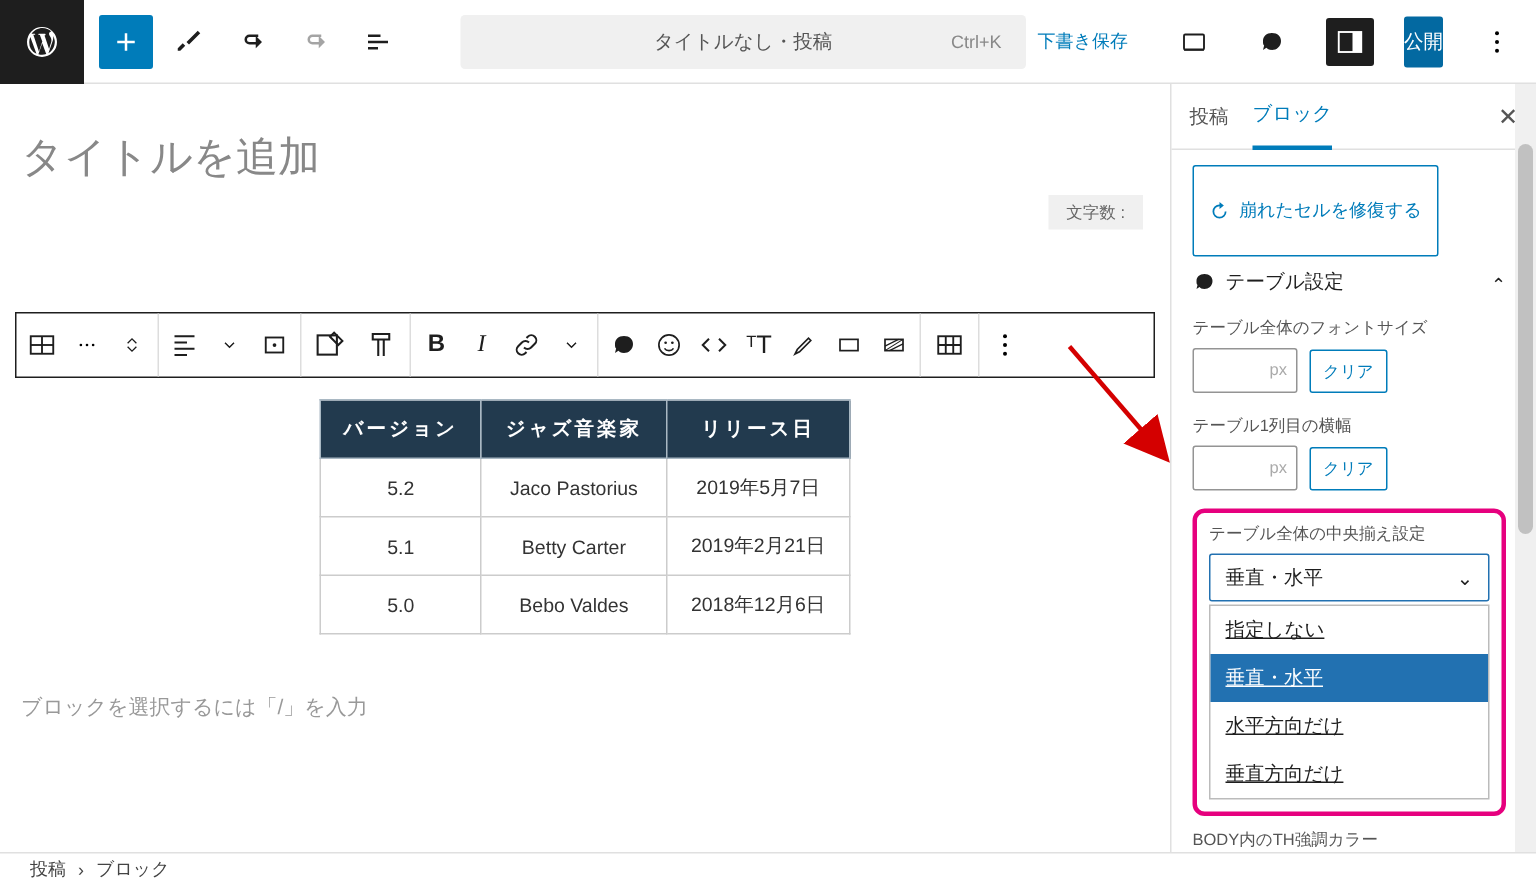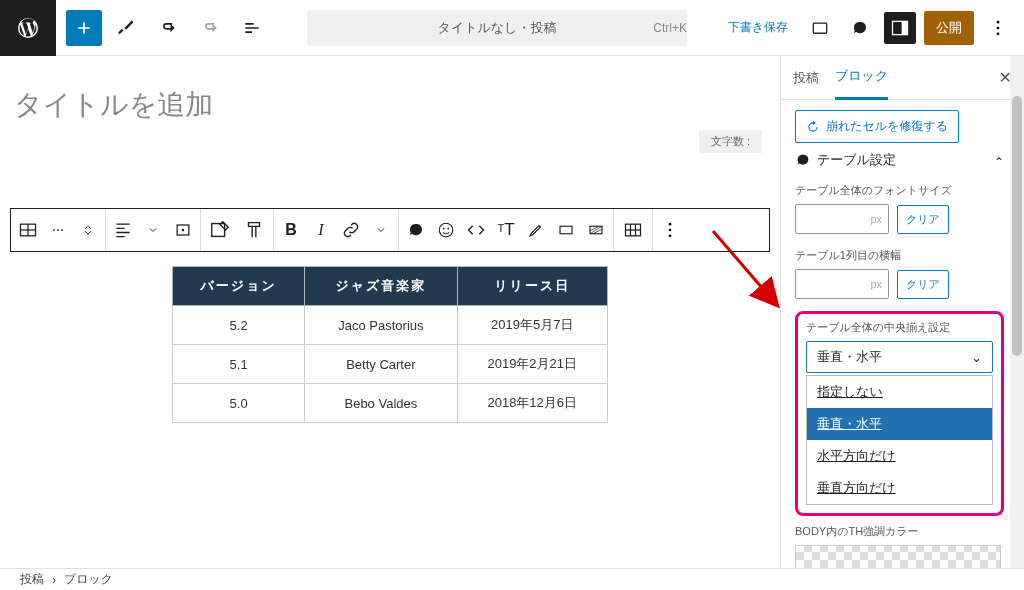--- a/index.html
+++ b/index.html
@@ -3,53 +3,53 @@
 <meta charset="utf-8">
 <style>
 * { box-sizing: border-box; margin: 0; padding: 0; }
 body { font-family: -apple-system, "Segoe UI", sans-serif; font-size: 13px; color: #1e1e1e; background: #fff; width: 1024px; height: 590px; overflow: hidden; position: relative; }
 .topbar { height: 56px; display: flex; align-items: center; border-bottom: 1px solid #e0e0e0; }
 .logo { width: 56px; height: 56px; background: #1e1e1e; display: flex; align-items: center; justify-content: center; }
 .logo svg { fill: #fff; }
 .tb-btn { width: 36px; height: 36px; display: flex; align-items: center; justify-content: center; border-radius: 2px; margin-left: 6px; cursor: pointer; }
 .add { background: #007cba; color: #fff; margin-left: 10px; }
 .title-input { margin-left: 37px; flex: 1; max-width: 380px; height: 36px; background: #f0f0f0; border-radius: 3px; display: flex; align-items: center; justify-content: center; color: #555; font-size: 13px; position: relative; }
-.kbd { position: absolute; right: 0; color: #888; font-size: 12px; }
-.tb-right { margin-left: auto; display: flex; align-items: center; gap: 8px; padding-right: 10px; }
+.kbd { position: absolute; right: 16px; color: #888; font-size: 12px; }
+.tb-right { margin-left: auto; display: flex; align-items: center; gap: 20px; padding-right: 10px; }
 .link-btn { color: #007cba; font-size: 12px; padding: 6px 8px; cursor: pointer; }
-.pub { background: #a16207; color: #fff; padding: 8px 12px; border-radius: 2px; font-size: 13px; cursor: pointer; }
+.pub { background: #0369a1; color: #fff; padding: 8px 0; border-radius: 2px; font-size: 13px; cursor: pointer; }
 .ic { width: 32px; height: 32px; display: flex; align-items: center; justify-content: center; cursor: pointer; border-radius: 2px; }
 .ic.active { background: #1e1e1e; color: #fff; }
 .main { display: flex; height: 512px; }
 .editor { flex: 1; padding: 30px 10px 0 10px; position: relative; background: #fff; }
 .title-ph { font-size: 28px; color: #888; padding: 0 0 10px 4px; }
 .charcount { position: absolute; right: 18px; top: 74px; background: #f0f0f0; color: #666; font-size: 11px; padding: 4px 12px; }
 .block-toolbar { display: flex; border: 1px solid #1e1e1e; height: 44px; margin-top: 74px; }
 .bt-grp { display: flex; align-items: center; border-right: 1px solid #ddd; padding: 0 2px; }
 .bt-grp .tbi { width: 30px; height: 40px; display: flex; align-items: center; justify-content: center; cursor: pointer; }
 .bt-grp .tbi.wide { width: 34px; }
-.tbl-wrap { margin: 14px auto 0; width: 436px; }
+.tbl-wrap { margin: 14px auto 0; width: 354px; }
 table { border-collapse: collapse; width: 100%; }
 th { background: #223a4e; color: #fff; font-weight: 600; font-size: 13px; padding: 10px; border: 1px solid #a9b8c3; letter-spacing: 2px; }
 td { padding: 10px; text-align: center; border: 1px solid #ccc; font-size: 13px; color: #333; }
 .placeholder-line { color: #999; font-size: 14px; margin-top: 40px; padding-left: 4px; }
 .sidebar { width: 244px; border-left: 1px solid #e0e0e0; display: flex; flex-direction: column; position: relative; background: #fff; }
 .scrollfake { position: absolute; right: 0; top: 0; bottom: 0; width: 14px; background: #f0f0f0; }
 .scrollthumb { position: absolute; right: 2px; top: 40px; width: 10px; height: 260px; background: #c1c1c1; border-radius: 5px; }
 .sb-tabs { display: flex; height: 44px; border-bottom: 1px solid #e0e0e0; align-items: center; padding: 0 12px; gap: 16px; }
 .sb-tab { font-size: 13px; color: #555; height: 44px; display: flex; align-items: center; cursor: pointer; }
 .sb-tab.active { color: #007cba; border-bottom: 3px solid #007cba; font-weight: 500; }
 .sb-close { margin-left: auto; cursor: pointer; font-size: 16px; color: #555; }
 .sb-body { padding: 10px 20px 10px 14px; overflow: hidden; }
-.restore { border: 1px solid #007cba; color: #007cba; font-size: 12px; padding: 7px 10px; border-radius: 2px; display: inline-flex; align-items: center; gap: 6px; cursor: pointer; }
+.restore { border: 1px solid #007cba; color: #007cba; font-size: 12px; padding: 21px 10px; border-radius: 2px; display: inline-flex; align-items: center; gap: 6px; cursor: pointer; }
 .panel-hd { display: flex; align-items: flex-end; justify-content: space-between; margin-top: 8px; font-size: 13px; font-weight: 500; }
 .panel-hd .chev { font-size: 12px; }
 .field-lbl { font-size: 11px; color: #555; margin-top: 14px; }
 .field-row { display: flex; gap: 8px; margin-top: 6px; align-items: center; }
-.numin { width: 94px; height: 30px; border: 1px solid #949494; border-radius: 2px; text-align: right; font-size: 11px; color: #aaa; padding-right: 6px; display: flex; align-items: center; justify-content: flex-end; }
+.numin { width: 70px; height: 30px; border: 1px solid #949494; border-radius: 2px; text-align: right; font-size: 11px; color: #aaa; padding-right: 6px; display: flex; align-items: center; justify-content: flex-end; }
 .clear { border: 1px solid #007cba; color: #007cba; font-size: 11px; padding: 6px 8px; border-radius: 2px; cursor: pointer; }
 .highlight-group { border: 3px solid #e6007e; border-radius: 8px; margin-top: 12px; padding: 6px 8px 8px 8px; position: relative; }
 .select { border: 1px solid #2271b1; border-radius: 2px; height: 32px; display: flex; align-items: center; padding: 0 10px; font-size: 13px; justify-content: space-between; cursor: pointer; margin-top: 6px; }
 .dropdown { border: 1px solid #bbb; margin-top: 2px; }
 .dd-opt { padding: 7px 10px; font-size: 13px; cursor: pointer; text-decoration: underline; }
 .dd-opt.sel { background: #2271b1; color: #fff; }
 .body-lbl { font-size: 11px; color: #555; margin-top: 8px; }
 .swatch { margin-top: 6px; width: 206px; height: 46px; background: repeating-conic-gradient(#ddd 0% 25%, #fff 0% 50%) 0 / 16px 16px; border: 1px solid #ccc; }
 .bottombar { position: absolute; left: 0; right: 0; bottom: 0; height: 22px; border-top: 1px solid #e0e0e0; display: flex; align-items: center; padding-left: 20px; font-size: 12px; color: #444; gap: 8px; background: #fff; }
 .arrow { position: absolute; left: 708px; top: 226px; pointer-events: none; }
@@ -283,20 +283,21 @@
             </tr>
           <tr>
               <td>5.0</td>
               <td>Bebo Valdes</td>
               <td>2018年12月6日</td>
             </tr>
         </tbody>
       </table>
     </div>
 
+    <div class="placeholder-line">ブロックを選択するには「/」を入力</div>
   </div>
 
   <div class="sidebar">
     <div class="scrollfake"></div>
     <div class="scrollthumb"></div>
     <div class="sb-tabs">
       <div class="sb-tab">投稿</div>
       <div class="sb-tab active">ブロック</div>
       <div class="sb-close">✕</div>
     </div>

